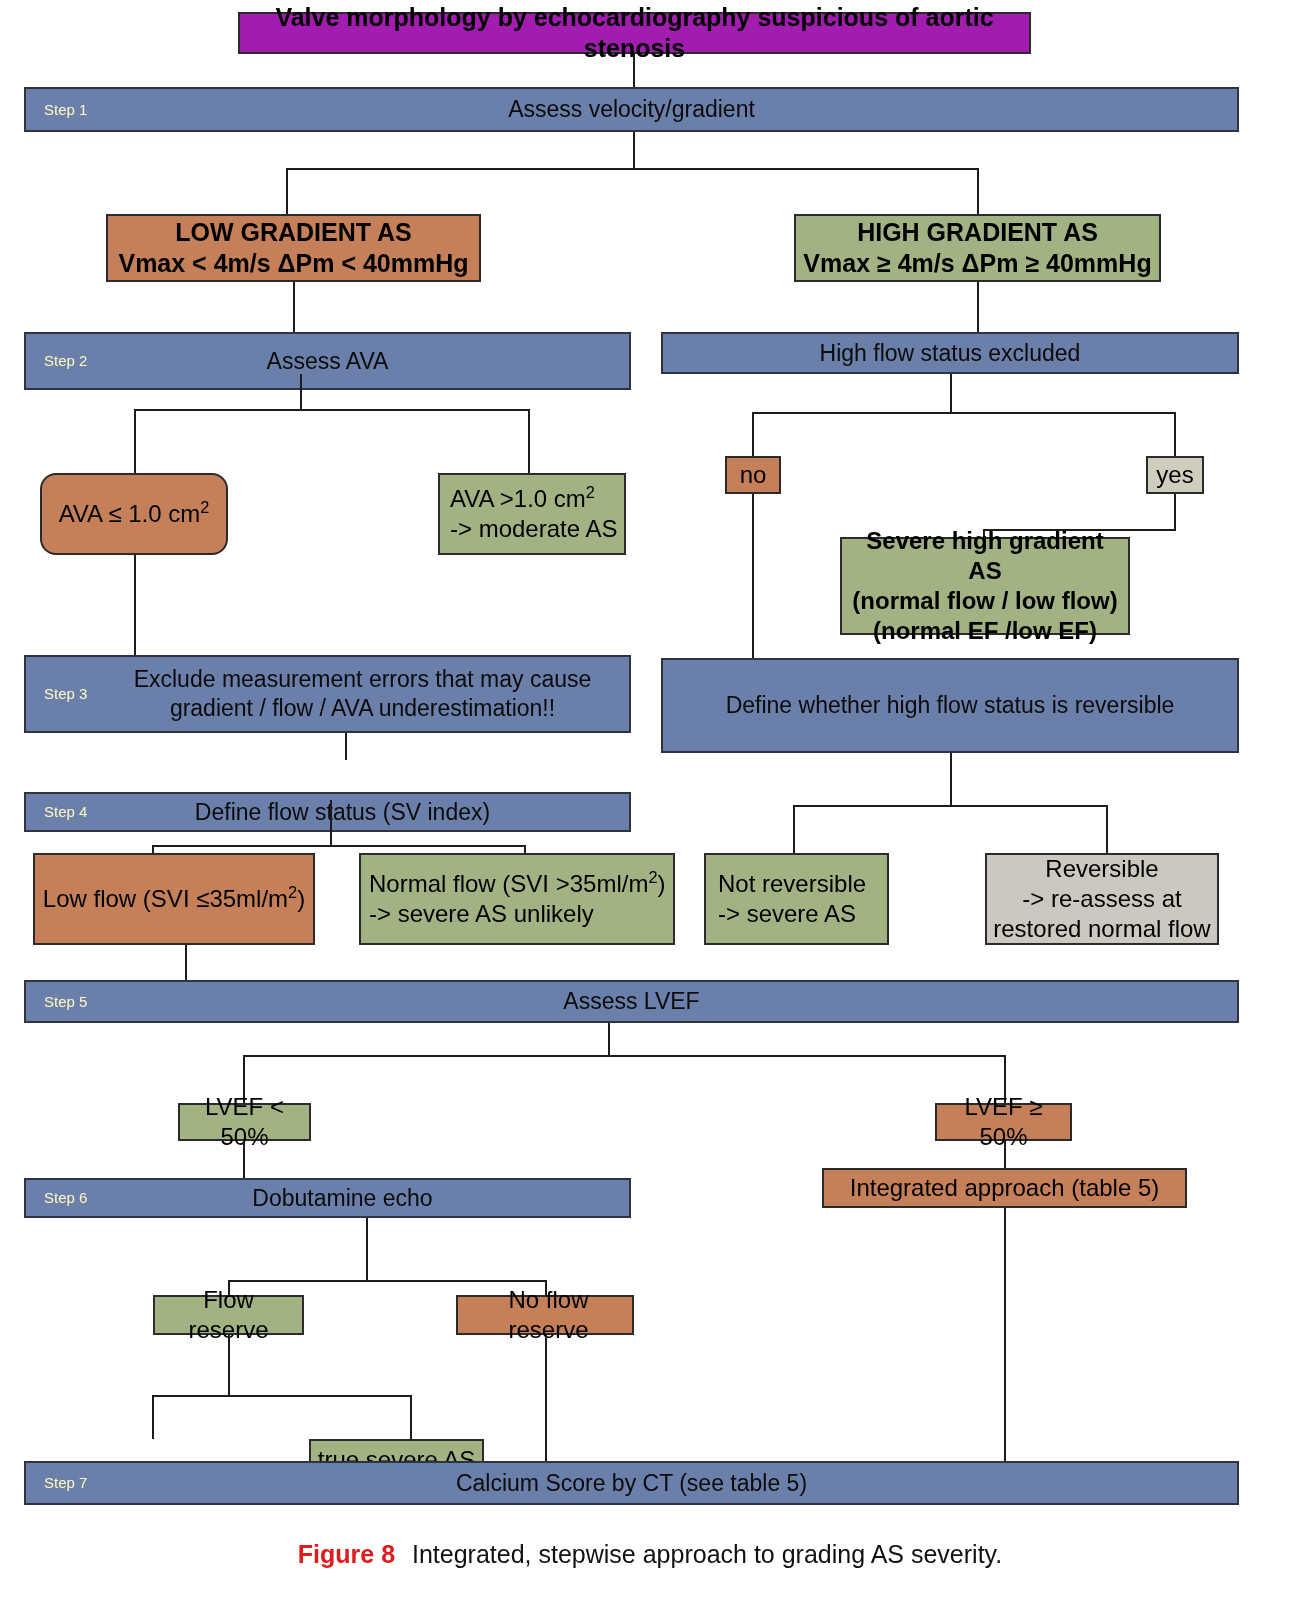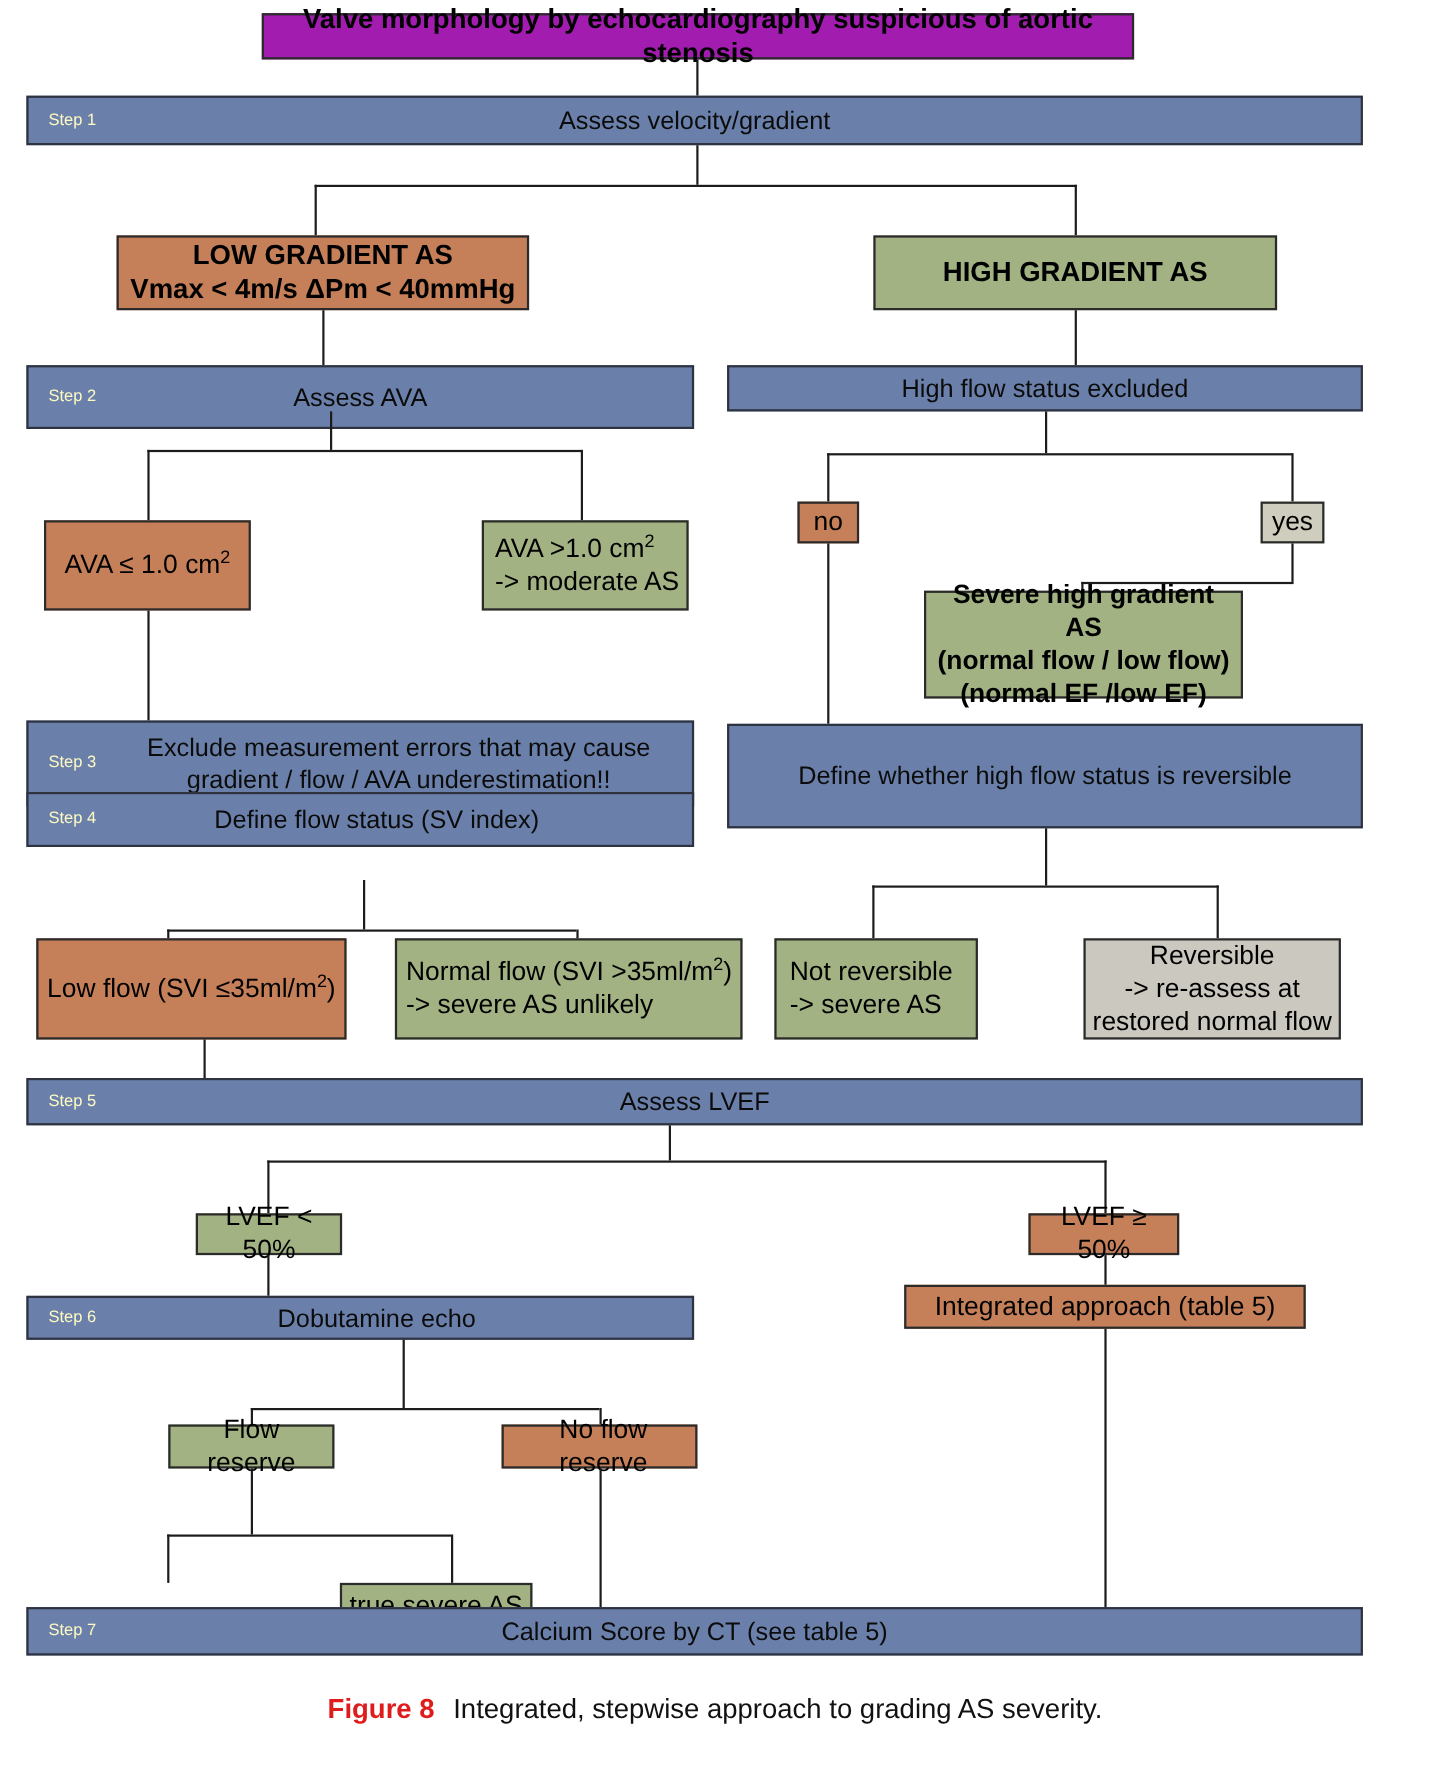--- a/index.html
+++ b/index.html
@@ -98,41 +98,42 @@
   <div class="line v" style="left:286px;top:168px;height:46px;"></div>
   <div class="line v" style="left:977px;top:168px;height:46px;"></div>
 
   <div class="node brown bold f25" style="left:106px;top:214px;width:375px;height:68px;flex-direction:column;">
     <span>LOW GRADIENT AS</span>
     <span>Vmax &lt; 4m/s  ΔPm &lt; 40mmHg</span>
   </div>
 
   <div class="node green bold f25" style="left:794px;top:214px;width:367px;height:68px;flex-direction:column;">
     <span>HIGH GRADIENT AS</span>
+    <span>Vmax ≥ 4m/s  ΔPm ≥ 40mmHg</span>
   </div>
 
   <div class="line v" style="left:293px;top:282px;height:50px;"></div>
 
   <div class="line v" style="left:977px;top:282px;height:50px;"></div>
 
   <div class="node step" style="left:24px;top:332px;width:607px;height:58px;">
     <span class="step-label">Step 2</span>
     <span class="step-text">Assess AVA</span>
   </div>
 
   <div class="node step" style="left:661px;top:332px;width:578px;height:42px;">
     <span class="step-text">High flow status excluded</span>
   </div>
 
   <div class="line v" style="left:300px;top:374px;height:35px;"></div>
   <div class="line h" style="left:134px;top:409px;width:396px;"></div>
   <div class="line v" style="left:134px;top:409px;height:64px;"></div>
   <div class="line v" style="left:528px;top:409px;height:64px;"></div>
 
-  <div class="node brown f24" style="left:40px;top:473px;width:188px;height:82px;">
+  <div class="node brown f24" style="left:40px;top:473px;width:188px;height:82px;border-radius:16px;">
     <span><span>AVA ≤ 1.0 cm</span><sup>2</sup></span>
   </div>
 
   <div class="node green f24 left-align" style="left:438px;top:473px;width:188px;height:82px;flex-direction:column;align-items:flex-start;justify-content:center;padding-left:10px;">
     <span><span>AVA &gt;1.0 cm</span><sup>2</sup></span>
     <span>-&gt; moderate AS</span>
   </div>
 
   <div class="line v" style="left:134px;top:555px;height:100px;"></div>
 
@@ -166,21 +167,21 @@
     <span class="step-text" style="padding-left:70px;">Exclude measurement errors that may cause
 gradient / flow / AVA underestimation!!</span>
   </div>
 
   <div class="node step" style="left:661px;top:658px;width:578px;height:95px;">
     <span class="step-text">Define whether high flow status is reversible</span>
   </div>
 
   <div class="line v" style="left:345px;top:733px;height:27px;"></div>
 
-  <div class="node step" style="left:24px;top:720px;width:607px;height:50px;">
+  <div class="node step" style="left:24px;top:792px;width:607px;height:40px;">
     <span class="step-label">Step 4</span>
     <span class="step-text" style="padding-left:30px;">Define flow status (SV index)</span>
   </div>
 
   <div class="line v" style="left:330px;top:800px;height:45px;"></div>
   <div class="line h" style="left:152px;top:845px;width:372px;"></div>
   <div class="line v" style="left:152px;top:845px;height:28px;"></div>
   <div class="line v" style="left:524px;top:845px;height:28px;"></div>
 
   <div class="node brown f24" style="left:33px;top:853px;width:282px;height:92px;">

